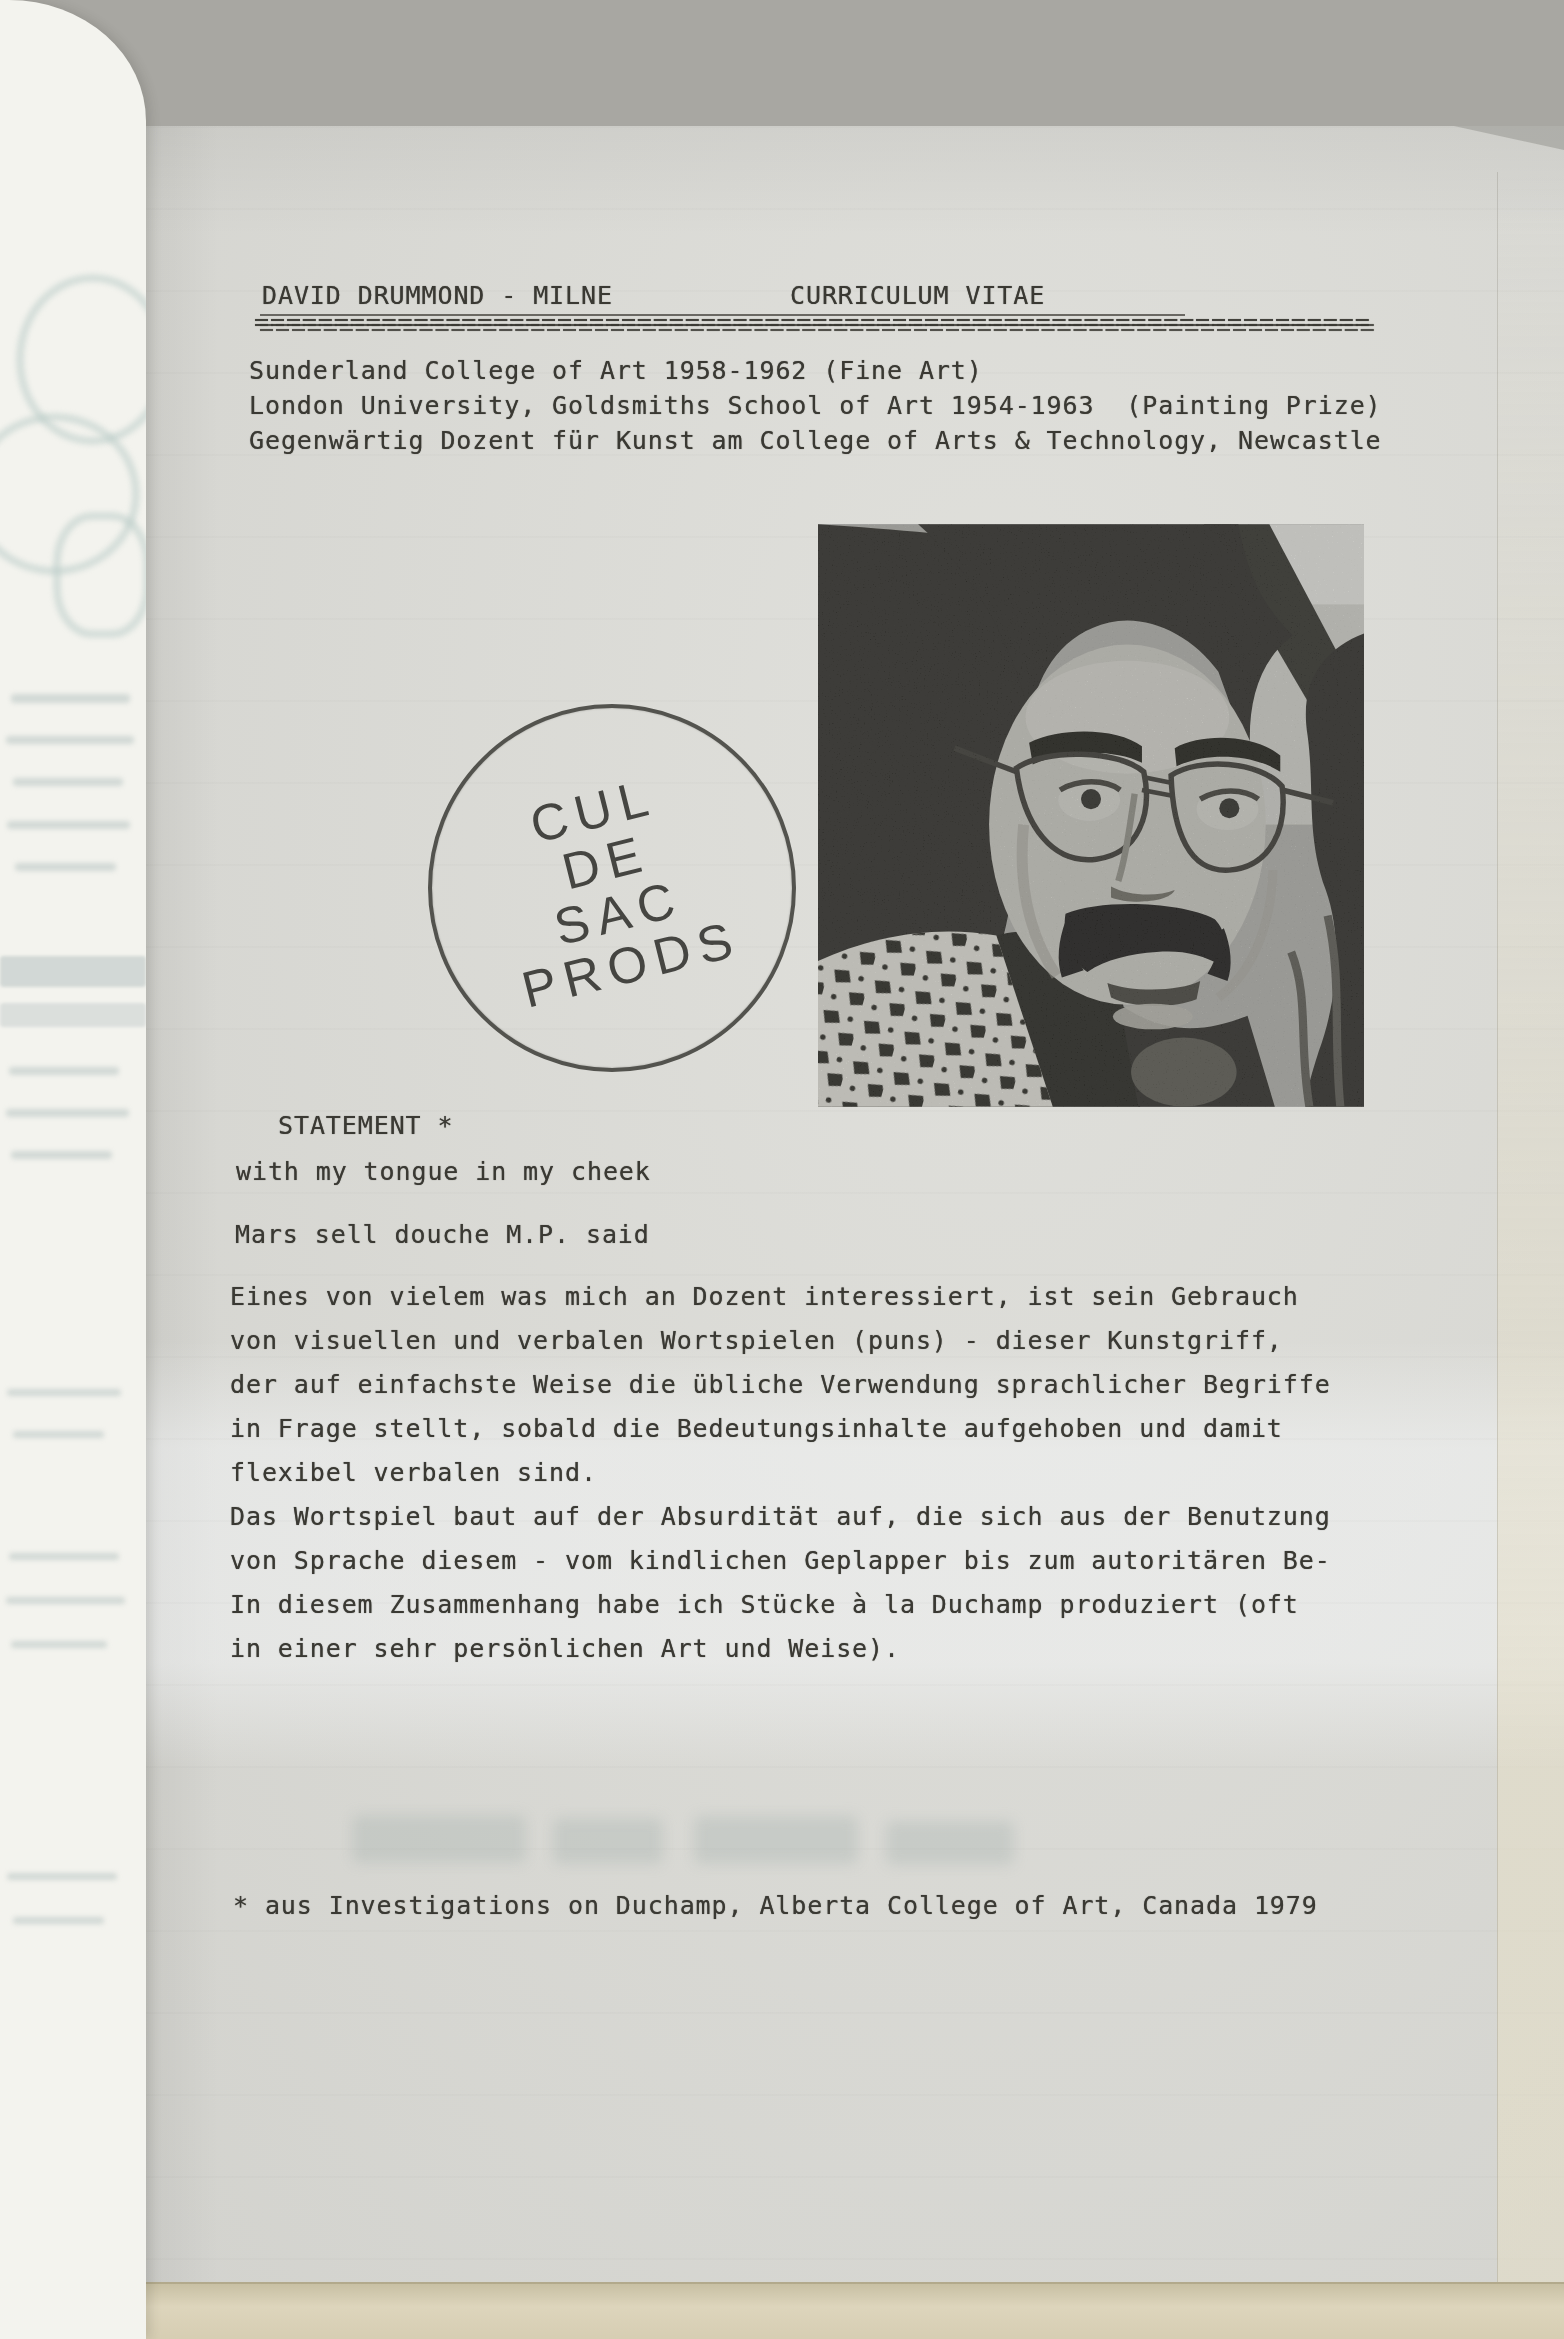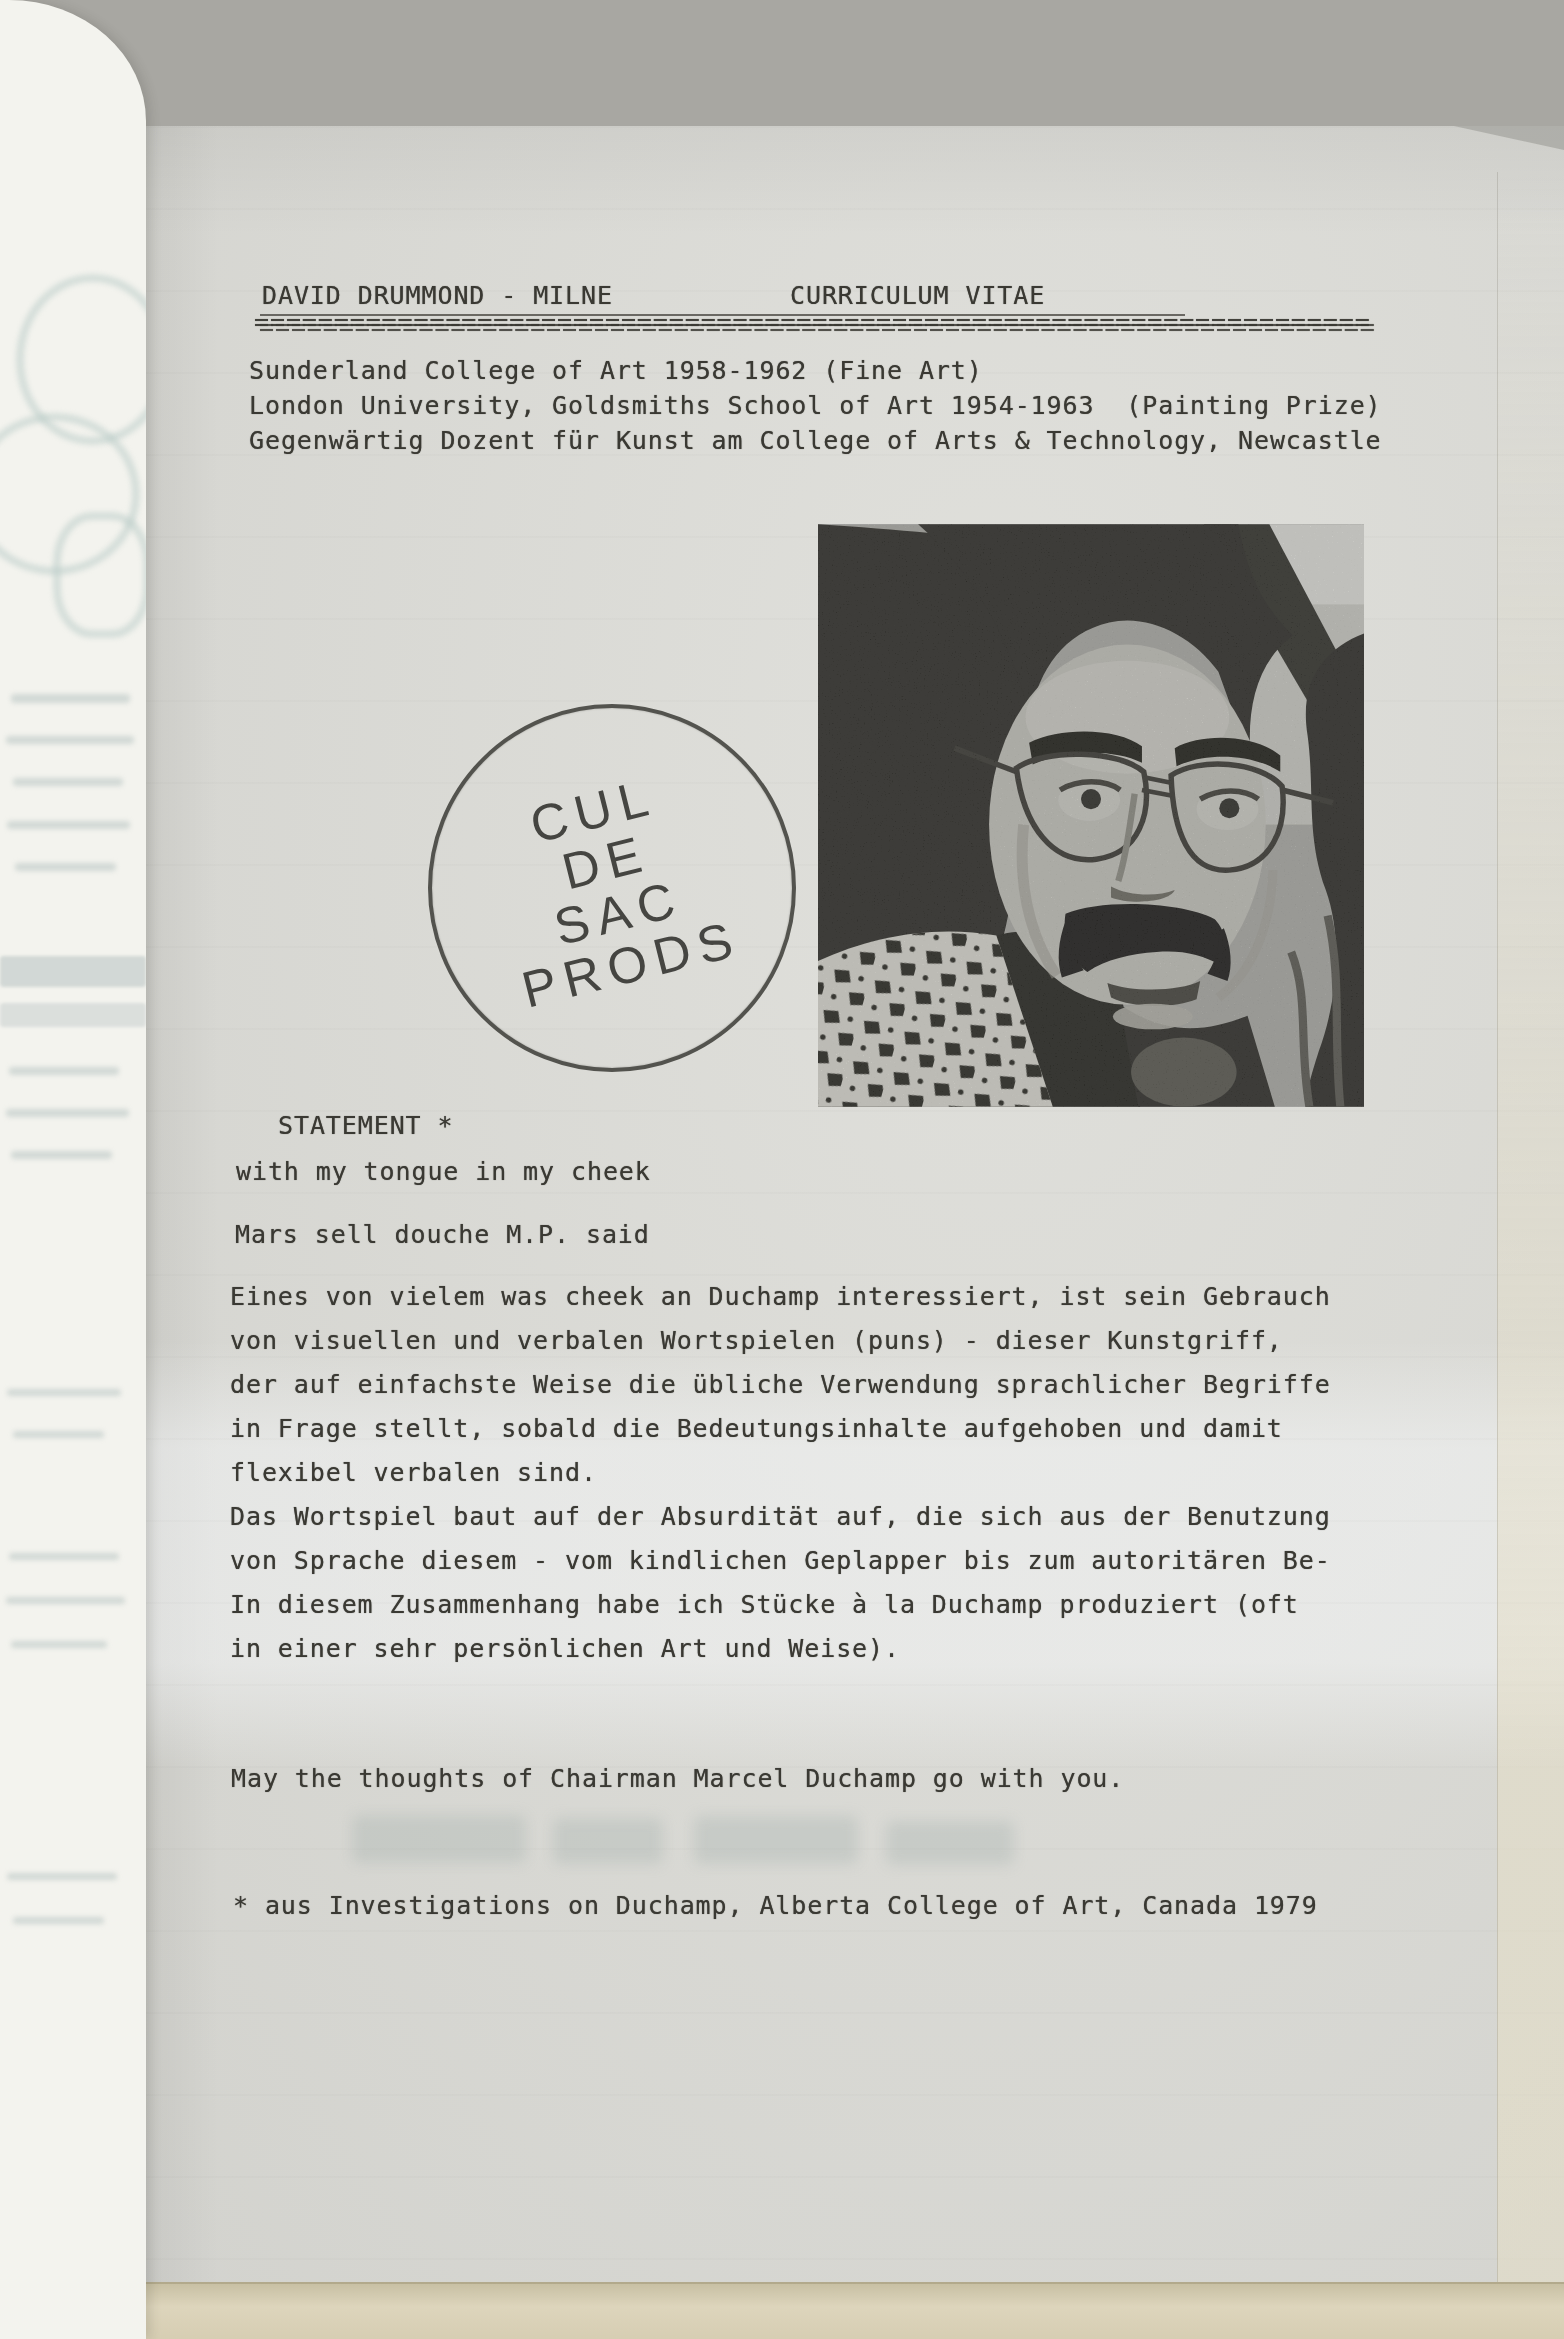--- a/index.html
+++ b/index.html
@@ -192,32 +192,31 @@
         <div>SAC</div>
         <div>PRODS</div>
       </div>
     </div>
 
     <div class="tline" style="left:101px;top:987px;margin-left:40px;">STATEMENT *</div>
     <div class="tline" style="left:99px;top:1033px;">with my tongue in my cheek</div>
     <div class="tline" style="left:98px;top:1096px;">Mars sell douche M.P. said</div>
 
     <div class="german">
-      <div class="gl">Eines von vielem was cheek an Duchamp interessiert, ist sein Gebrauch</div>
+      <div class="gl">Eines von vielem was mich an Dozent interessiert, ist sein Gebrauch</div>
       <div class="gl">von visuellen und verbalen Wortspielen (puns) - dieser Kunstgriff,</div>
       <div class="gl">der auf einfachste Weise die übliche Verwendung sprachlicher Begriffe</div>
       <div class="gl">in Frage stellt, sobald die Bedeutungsinhalte aufgehoben und damit</div>
       <div class="gl">flexibel verbalen sind.</div>
       <div class="gl">Das Wortspiel baut auf der Absurdität auf, die sich aus der Benutzung</div>
       <div class="gl">von Sprache diesem - vom kindlichen Geplapper bis zum autoritären Be-</div>
       <div class="gl">In diesem Zusammenhang habe ich Stücke à la Duchamp produziert (oft</div>
       <div class="gl">in einer sehr persönlichen Art und Weise).</div>
     </div>
 
-    <div class="tline" style="left:94px;top:1640px;">May the thoughts of Chairman Marcel Duchamp go with you.</div>
 
     <span class="ghost" style="left:215px;top:1689px;width:174px;height:48px;"></span>
     <span class="ghost" style="left:416px;top:1692px;width:110px;height:46px;"></span>
     <span class="ghost" style="left:557px;top:1690px;width:164px;height:48px;"></span>
     <span class="ghost" style="left:749px;top:1695px;width:128px;height:44px;"></span>
 
     <div class="tline" style="left:96px;top:1767px;">* aus Investigations on Duchamp, Alberta College of Art, Canada 1979</div>
 
     <div class="crease"></div>
     <div class="corner-wedge"></div>

